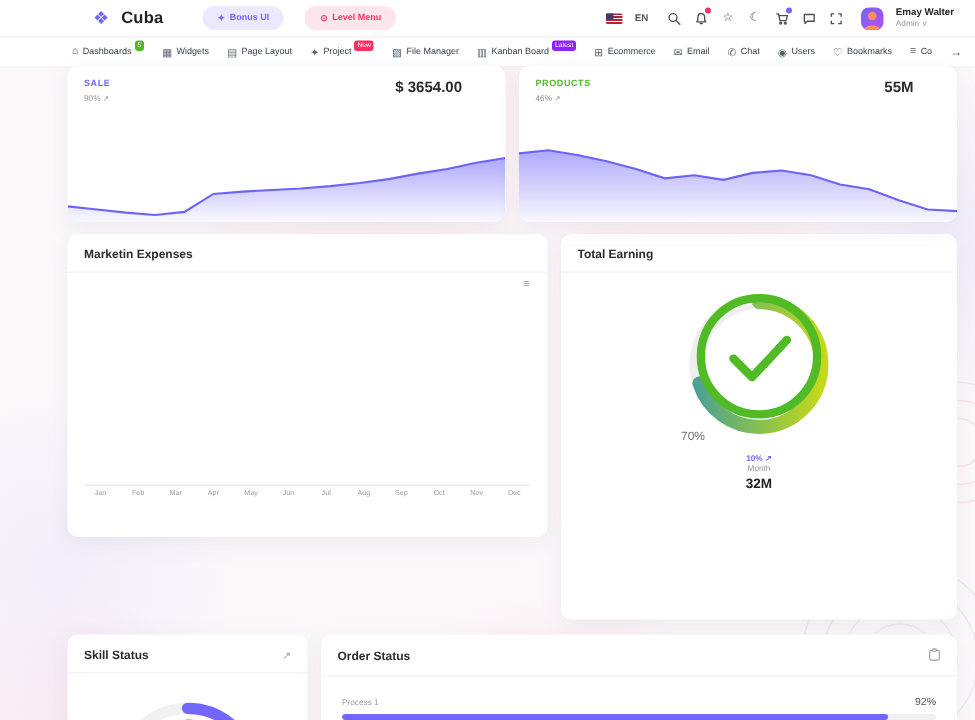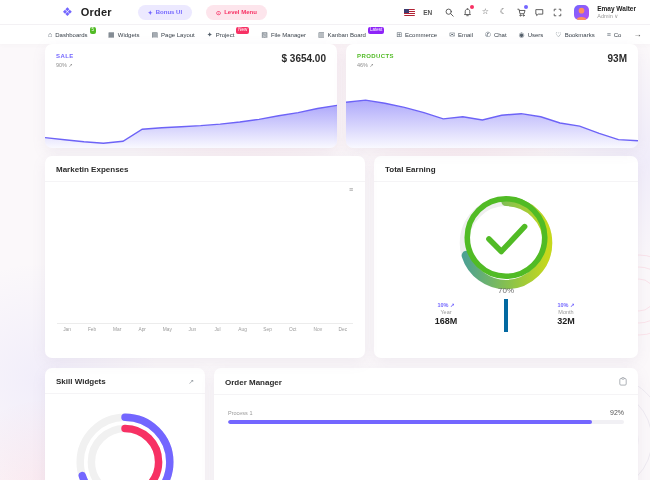--- a/index.html
+++ b/index.html
@@ -54,45 +54,45 @@
   .breadcrumb { font-size:5.5px; color:#8b8b8b; display:flex; align-items:center; gap:3px; }
   .breadcrumb .home { font-size:7px; color:#3f3f3f; }
   .breadcrumb .sep { color:#c2c2c2; }
   .breadcrumb .current { color:#7366ff; }
 
   .card { background:#fff; border-radius:7px; box-shadow:0 4px 14px rgba(140,120,160,0.10); overflow:hidden; }
   .row { display:flex; gap:9px; }
 
   
   .stat-card { flex:1; height:104px; position:relative; }
-  .stat-top { display:flex; justify-content:space-between; padding:9px 11px 0 11px;gap:20px; }
+  .stat-top { display:flex; justify-content:space-between; padding:9px 29px 0 11px;gap:20px; }
   .stat-label { font-size:6px; font-weight:bold; letter-spacing:.4px; }
   .stat-growth { font-size:5.5px; color:#8f8f8f; margin-top:3px; }
   .stat-growth .up { font-size:5px; }
   .stat-value { font-size:10px; font-weight:bold; color:#2b2b2b; }
   .spark { position:absolute; left:0; right:0; bottom:0; width:100%; height:52px; display:block; }
 
   
   .mid-row { margin-top:8px; }
   .card-header { display:flex; align-items:center; justify-content:space-between; padding:9px 11px 7px 11px; border-bottom:1px solid #f5f4f6; }
   .card-title { font-size:8px; font-weight:bold; color:#2b2b2b; }
   .hdr-icon { font-size:7px; color:#9aa0a6; cursor:pointer; }
   .chart-card { width:320px; height:202px; position:relative; }
   .chart-body { padding:6px 12px 0 12px; position:relative; }
   .menu-icon { position:absolute; right:12px; top:4px; font-size:7px; color:#8d8d8d; cursor:pointer; }
   .bar-chart { display:flex; justify-content:space-between; align-items:flex-end; height:118px; margin-top:18px; border-bottom:1px solid #ececec; padding:0 4px; }
   .bar-group { display:flex; align-items:flex-end; gap:1.5px; }
   .bar { width:4px; border-radius:2px 2px 0 0; }
   .bar-labels { display:flex; justify-content:space-between; padding:3px 2px 0 2px; }
   .bar-label { font-size:4.8px; color:#9b9b9b; width:16px; text-align:center; }
 
-  .earning-card { flex:1; height:202px; display:flex; flex-direction:column; }
+  .earning-card { flex:1; height:257px; display:flex; flex-direction:column; }
   .donut-wrap { position:relative; width:104px; height:104px; margin:9px auto 2px auto; }
   .donut-wrap svg { width:104px; height:104px; }
-  .donut-center { position:absolute; inset:0; display:flex; flex-direction:column; align-items:center; justify-content:center; gap:2px; }
+  .donut-center { position:absolute; inset:0; display:flex; flex-direction:column; align-items:flex-start; justify-content:center; gap:2px; }
   .donut-pct { font-size:8px; color:#6d6d6d; }
   .earning-stats { display:flex; margin:2px 14px 0 14px; }
   .earn-col { flex:1; text-align:center; padding:3px 0 6px 0; }
   .earn-col + .earn-col { border-left:4px solid #0369a1; }
   .earn-pct { font-size:5.5px; color:#7366ff; font-weight:bold; }
   .earn-label { font-size:5.5px; color:#9a9a9a; margin-top:1px; }
   .earn-value { font-size:9px; font-weight:bold; color:#222; margin-top:1px; }
 
   
   .bot-row { margin-top:10px; }
@@ -129,21 +129,21 @@
     <circle cx="45" cy="45" r="16"></circle>
       <circle cx="45" cy="45" r="28"></circle>
       <circle cx="45" cy="45" r="40"></circle>
   </g>
 </svg>
 
 <div class="app">
 
   <div class="header">
     <span class="logo">❖</span>
-    <span class="brand">Order</span>
+    <span class="brand">Cuba</span>
     <button class="pill purple">
       <span>✦</span>
       <span>Bonus UI</span>
     </button>
     <button class="pill red">
       <span>⊙</span>
       <span>Level Menu</span>
     </button>
     <div class="spacer"></div>
     <div class="flag">
@@ -278,21 +278,21 @@
             <path d="M0,32.0 L6.7,33.6 L13.3,35.2 L20.0,36.4 L26.7,34.8 L33.3,25.6 L40.0,24.4 L46.7,23.6 L53.3,22.8 L60.0,21.6 L66.7,20.0 L73.3,18.0 L80.0,15.2 L86.7,12.8 L93.3,9.6 L100.0,7.2 L100,40 L0,40 Z" fill="url(#grad0)"></path>
             <path d="M0,32.0 L6.7,33.6 L13.3,35.2 L20.0,36.4 L26.7,34.8 L33.3,25.6 L40.0,24.4 L46.7,23.6 L53.3,22.8 L60.0,21.6 L66.7,20.0 L73.3,18.0 L80.0,15.2 L86.7,12.8 L93.3,9.6 L100.0,7.2" fill="none" stroke="#6d63f7" stroke-width="1.4" vector-effect="non-scaling-stroke"></path>
           </svg>
         </div>
         <div class="card stat-card">
           <div class="stat-top">
             <div>
               <div class="stat-label" style="color: rgb(81, 187, 37);">PRODUCTS</div>
               <div class="stat-growth"><span>46%</span> <span class="up">↗</span></div>
             </div>
-            <div class="stat-value">93M</div>
+            <div class="stat-value">55M</div>
           </div>
           <svg class="spark" viewBox="0 0 100 40" preserveAspectRatio="none">
             <defs>
               <linearGradient id="grad2" x1="0" y1="0" x2="0" y2="1">
                 <stop offset="0" stop-color="#6d63f7" stop-opacity="0.55"></stop>
                 <stop offset="1" stop-color="#6d63f7" stop-opacity="0.04"></stop>
               </linearGradient>
             </defs>
             <path d="M0,4.8 L6.7,3.2 L13.3,5.6 L20.0,8.8 L26.7,12.8 L33.3,17.6 L40.0,16.0 L46.7,18.4 L53.3,14.8 L60.0,13.6 L66.7,16.0 L73.3,20.8 L80.0,23.2 L86.7,28.8 L93.3,33.6 L100.0,34.4 L100,40 L0,40 Z" fill="url(#grad2)"></path>
             <path d="M0,4.8 L6.7,3.2 L13.3,5.6 L20.0,8.8 L26.7,12.8 L33.3,17.6 L40.0,16.0 L46.7,18.4 L53.3,14.8 L60.0,13.6 L66.7,16.0 L73.3,20.8 L80.0,23.2 L86.7,28.8 L93.3,33.6 L100.0,34.4" fill="none" stroke="#6d63f7" stroke-width="1.4" vector-effect="non-scaling-stroke"></path>
@@ -406,51 +406,46 @@
             <svg width="26" height="26" viewBox="0 0 30 30">
               <circle cx="15" cy="15" r="12.5" fill="none" stroke="#51bb25" stroke-width="1.8"></circle>
               <path d="M9.5 15.5 L13.5 19.5 L21 11.5" fill="none" stroke="#51bb25" stroke-width="1.8" stroke-linecap="round" stroke-linejoin="round"></path>
             </svg>
             <div class="donut-pct">70%</div>
           </div>
         </div>
         <div class="earning-stats" id="earning-stats">
             <div class="earn-col">
               <div class="earn-pct">10% <span>↗</span></div>
-              <div class="earn-label">Year</div>
-              <div class="earn-value">168M</div>
-            </div>
-            <div class="earn-col">
-              <div class="earn-pct">10% <span>↗</span></div>
               <div class="earn-label">Month</div>
               <div class="earn-value">32M</div>
             </div>
           </div>
       </div>
     </div>
 
     <div class="row bot-row">
       <div class="card skill-card">
         <div class="card-header">
-          <span class="card-title">Skill Widgets</span>
+          <span class="card-title">Skill Status</span>
           <span class="hdr-icon">↗</span>
         </div>
         <div class="skill-body">
           <svg id="radial" viewBox="0 0 120 120">
               <circle cx="60" cy="60" r="48" fill="none" stroke="#f1f1f1" stroke-width="8"></circle>
               <circle cx="60" cy="60" r="48" fill="none" stroke="#7366ff" stroke-width="8" stroke-linecap="round" stroke-dasharray="211.1 301.6" transform="rotate(-90 60 60)"></circle>
               <circle cx="60" cy="60" r="36" fill="none" stroke="#f1f1f1" stroke-width="8"></circle>
               <circle cx="60" cy="60" r="36" fill="none" stroke="#f73164" stroke-width="8" stroke-linecap="round" stroke-dasharray="135.7 226.2" transform="rotate(-90 60 60)"></circle>
             </svg>
         </div>
       </div>
 
       <div class="card order-card">
         <div class="card-header">
-          <span class="card-title">Order Manager</span>
+          <span class="card-title">Order Status</span>
           <span class="hdr-icon">
             <svg width="8" height="9" viewBox="0 0 10 11" fill="none" stroke="#9aa0a6" stroke-width="1">
                 <rect x="1" y="1.8" width="8" height="8.2" rx="1.4"></rect>
                 <rect x="3.4" y="0.6" width="3.2" height="2" rx="0.8" fill="#fff"></rect>
               </svg>
           </span>
         </div>
         <div class="order-body">
           <div class="order-row">
             <div class="order-row-top">

